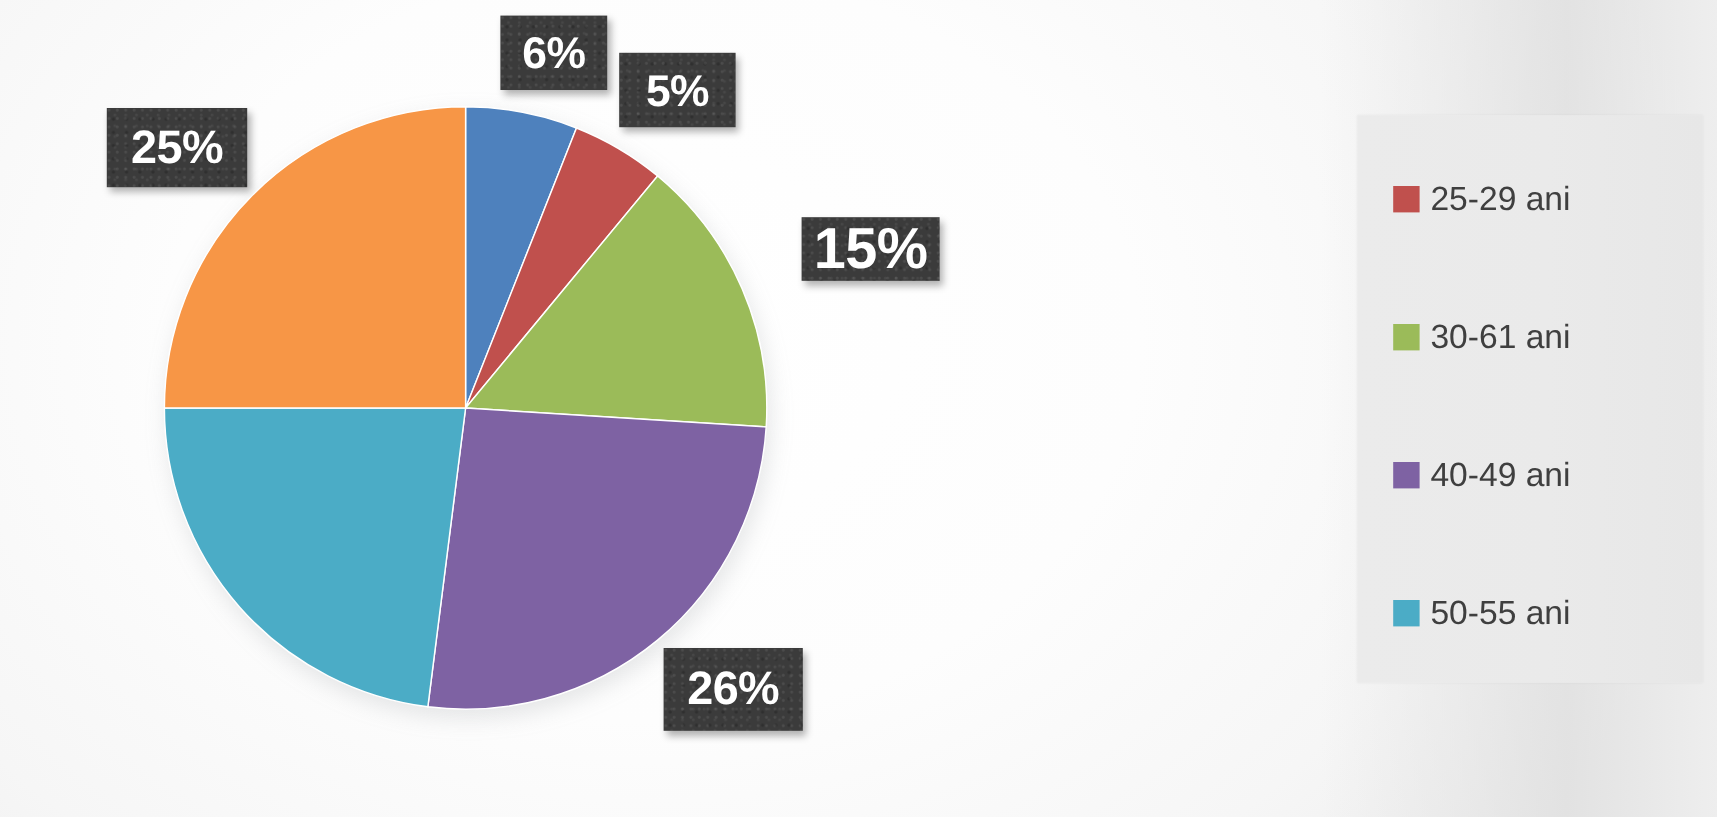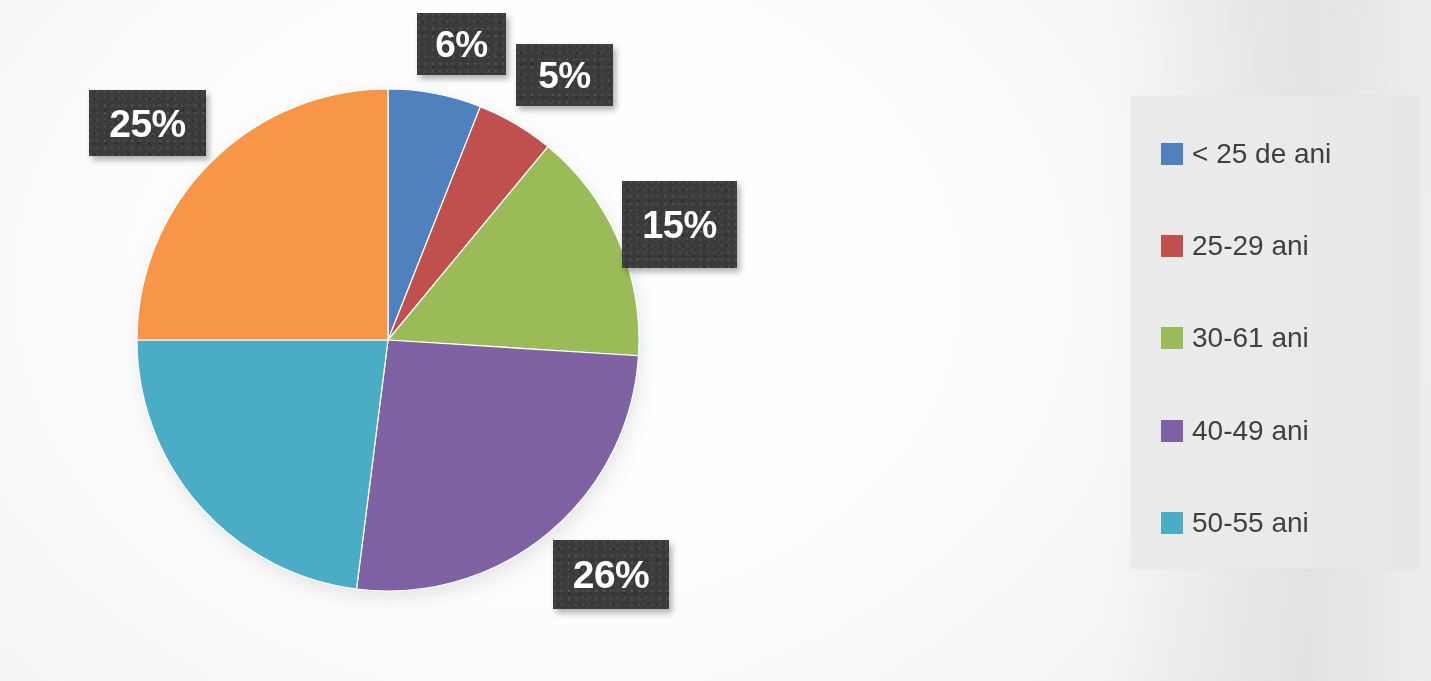--- a/index.html
+++ b/index.html
@@ -73,21 +73,21 @@
     align-items: center;
     justify-content: center;
     box-shadow: 3px 4px 6px rgba(0,0,0,0.30);
     letter-spacing: -0.5px;
     line-height: 1;
     user-select: none;
   }
 
   #label-lt25   { left: 417px; top: 13px;  width: 89px;  height: 62px;  font-size: 37px; }
   #label-2529   { left: 516px; top: 44px;  width: 97px;  height: 62px;  font-size: 37px; }
-  #label-3039   { left: 622px; top: 181px; width: 115px; height: 87px;  font-size: 38px; }
+  #label-3039   { left: 668px; top: 181px; width: 115px; height: 53px;  font-size: 48px; }
   #label-4049   { left: 553px; top: 540px; width: 116px; height: 69px;  font-size: 39px; }
   #label-5055   { left: 74px;  top: 508px; width: 117px; height: 67px;  font-size: 39px; }
   #label-peste  { left: 89px;  top: 90px;  width: 117px; height: 66px;  font-size: 39px; }
 
   
   #legend {
     position: absolute;
     left: 1131px;
     top: 96px;
     width: 288px;
@@ -142,24 +142,20 @@
   </div>
 
   <div class="data-label" id="label-lt25">6%</div>
   <div class="data-label" id="label-2529">5%</div>
   <div class="data-label" id="label-3039">15%</div>
   <div class="data-label" id="label-4049">26%</div>
   <div class="data-label" id="label-peste">25%</div>
 
   <div id="legend">
       <div class="legend-row">
-        <span class="legend-swatch" style="background-color: rgb(78, 129, 189);"></span>
-        <span class="legend-label">&lt; 25 de ani</span>
-      </div>
-      <div class="legend-row">
         <span class="legend-swatch" style="background-color: rgb(192, 80, 77);"></span>
         <span class="legend-label">25-29 ani</span>
       </div>
       <div class="legend-row">
         <span class="legend-swatch" style="background-color: rgb(155, 187, 89);"></span>
         <span class="legend-label">30-61 ani</span>
       </div>
       <div class="legend-row">
         <span class="legend-swatch" style="background-color: rgb(126, 98, 163);"></span>
         <span class="legend-label">40-49 ani</span>

